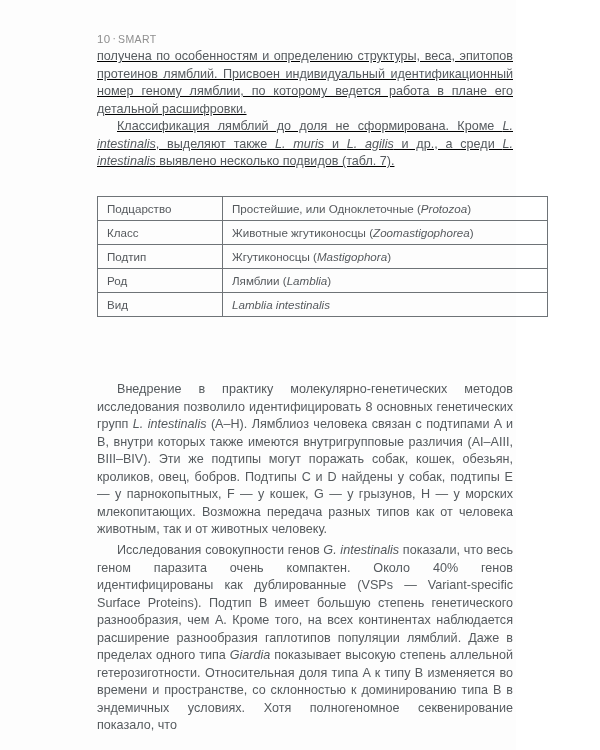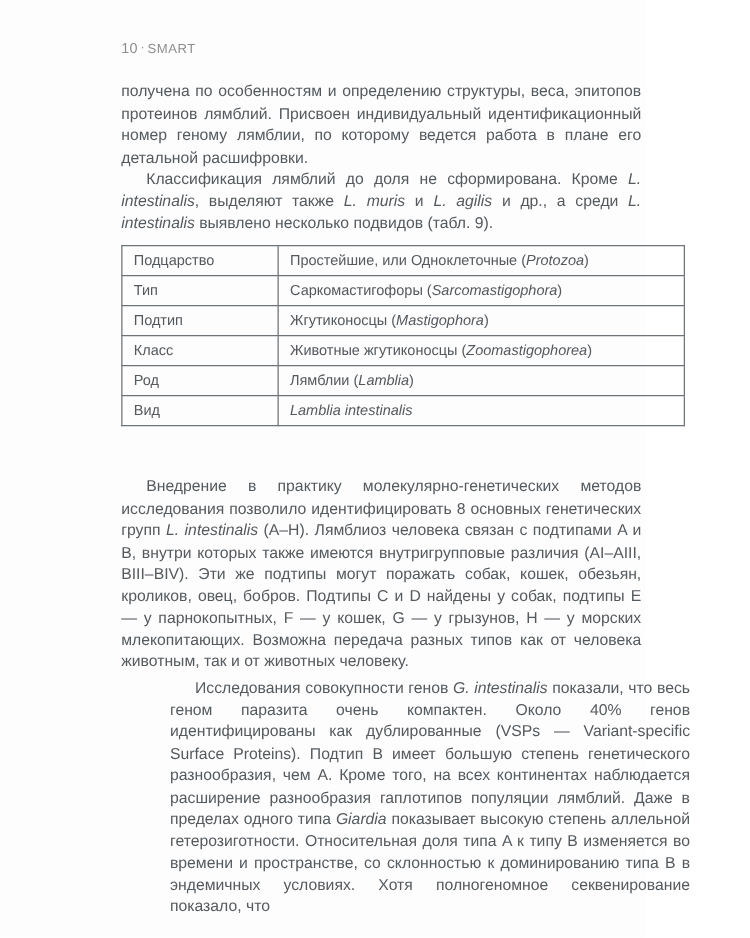--- a/index.html
+++ b/index.html
@@ -104,59 +104,55 @@
     vertical-align: middle;
     line-height: 14px;
     white-space: nowrap;
     overflow: hidden;
   }
   table.systab td.c1 { width: 107px; }
   table.systab td.c2 { width: 307px; }
   table.systab td i { font-style: italic; }
 
   
-  #blk-top   { top: 65px; }
+  #blk-top   { top: 48px; text-decoration: underline; }
   #blk-mid   { top: 381px; }
-  #blk-bot   { top: 542px; margin-left: 39px; }
+  #blk-bot   { top: 542px; }
 </style>
 </head>
 <body>
 
 <div class="page">
 
   <div class="running-head">
     <span>10</span><span class="sep">·</span><span class="rh-label">SMART</span>
   </div>
 
   <div class="body-block" id="blk-top">
     <div>
         <p class="para"><span>получена по особенностям и определению структуры, веса, эпитопов протеинов лямблий. Присвоен индивидуальный идентификационный номер геному лямблии, по которому ведется работа в плане его детальной расшифровки.</span></p>
-        <p class="para indent"><span>Классификация лямблий до доля не сформирована. Кроме </span><span class="i">L. intestinalis</span><span>, выделяют также </span><span class="i">L. muris</span><span> и </span><span class="i">L. agilis</span><span> и др., а среди </span><span class="i">L. intestinalis</span><span> выявлено несколько подвидов (табл. 9).</span></p>
+        <p class="para indent"><span>Классификация лямблий до доля не сформирована. Кроме </span><span class="i">L. intestinalis</span><span>, выделяют также </span><span class="i">L. muris</span><span> и </span><span class="i">L. agilis</span><span> и др., а среди </span><span class="i">L. intestinalis</span><span> выявлено несколько подвидов (табл. 7).</span></p>
       </div>
   </div>
 
 
   <div class="tbl-wrap">
     <table class="systab">
       <tbody>
           <tr>
             <td class="c1">Подцарство</td>
             <td class="c2"><span>Простейшие, или Одноклеточные (</span><i>Protozoa</i><span>)</span></td>
           </tr>
           <tr>
-            <td class="c1">Тип</td>
-            <td class="c2"><span>Саркомастигофоры (</span><i>Sarcomastigophora</i><span>)</span></td>
+            <td class="c1">Класс</td>
+            <td class="c2"><span>Животные жгутиконосцы (</span><i>Zoomastigophorea</i><span>)</span></td>
           </tr>
           <tr>
             <td class="c1">Подтип</td>
             <td class="c2"><span>Жгутиконосцы (</span><i>Mastigophora</i><span>)</span></td>
-          </tr>
-          <tr>
-            <td class="c1">Класс</td>
-            <td class="c2"><span>Животные жгутиконосцы (</span><i>Zoomastigophorea</i><span>)</span></td>
           </tr>
           <tr>
             <td class="c1">Род</td>
             <td class="c2"><span>Лямблии (</span><i>Lamblia</i><span>)</span></td>
           </tr>
           <tr>
             <td class="c1">Вид</td>
             <td class="c2"><i>Lamblia intestinalis</i></td>
           </tr>
         </tbody>

